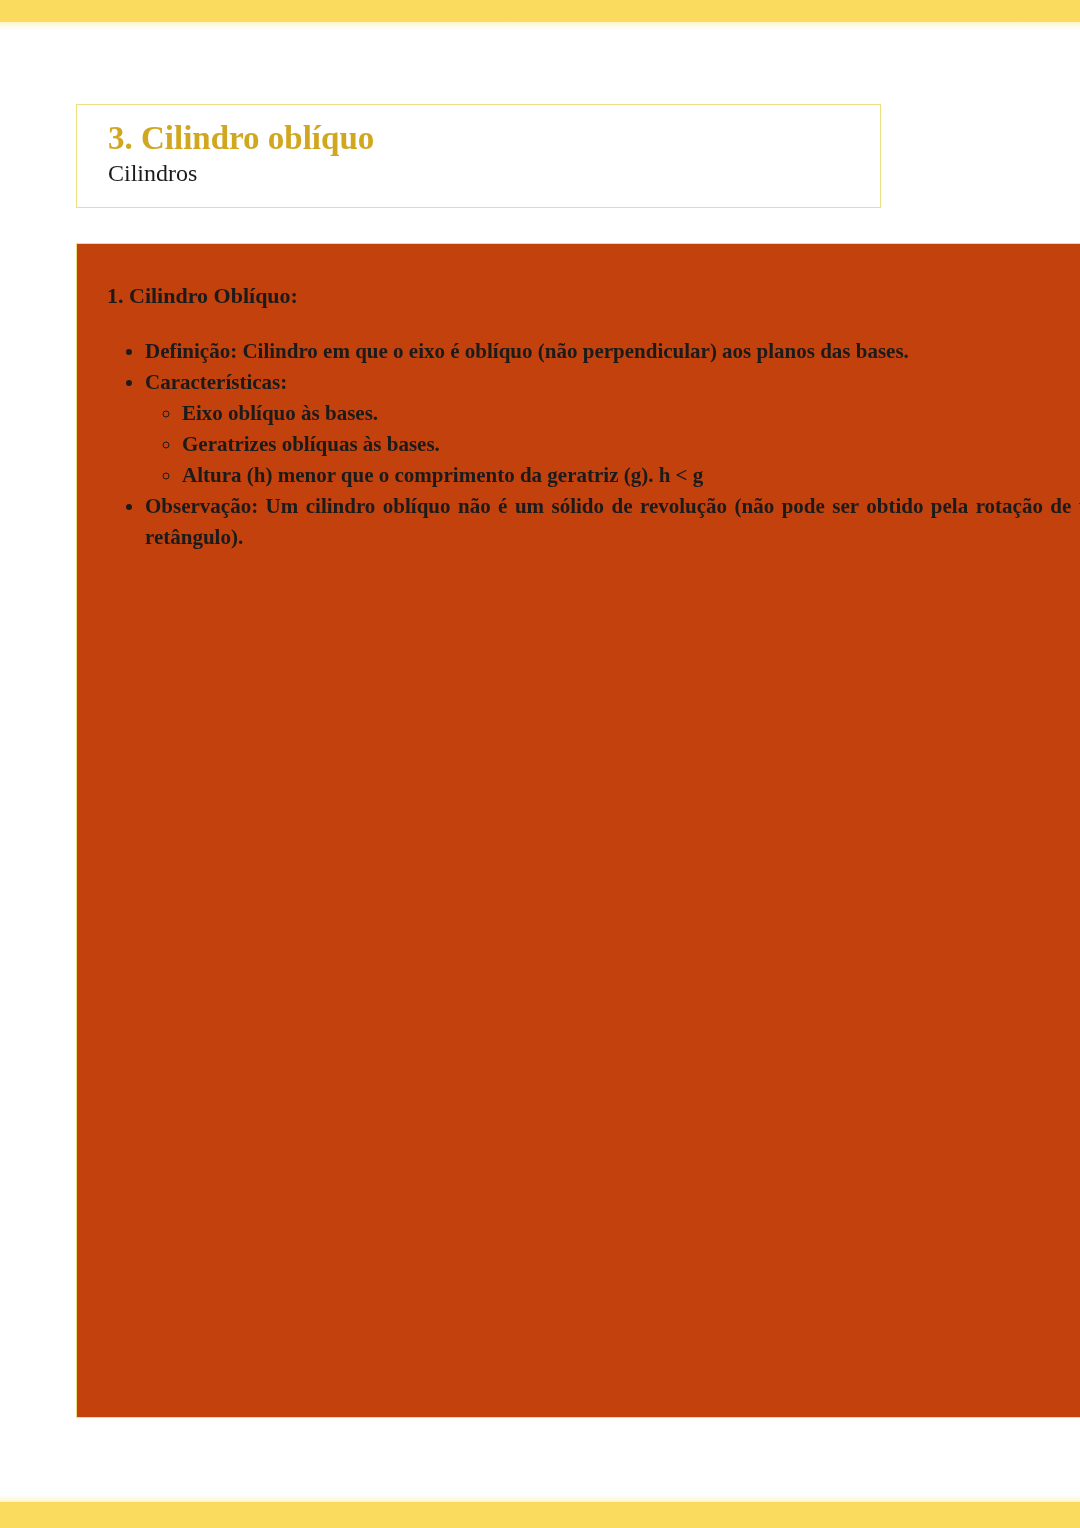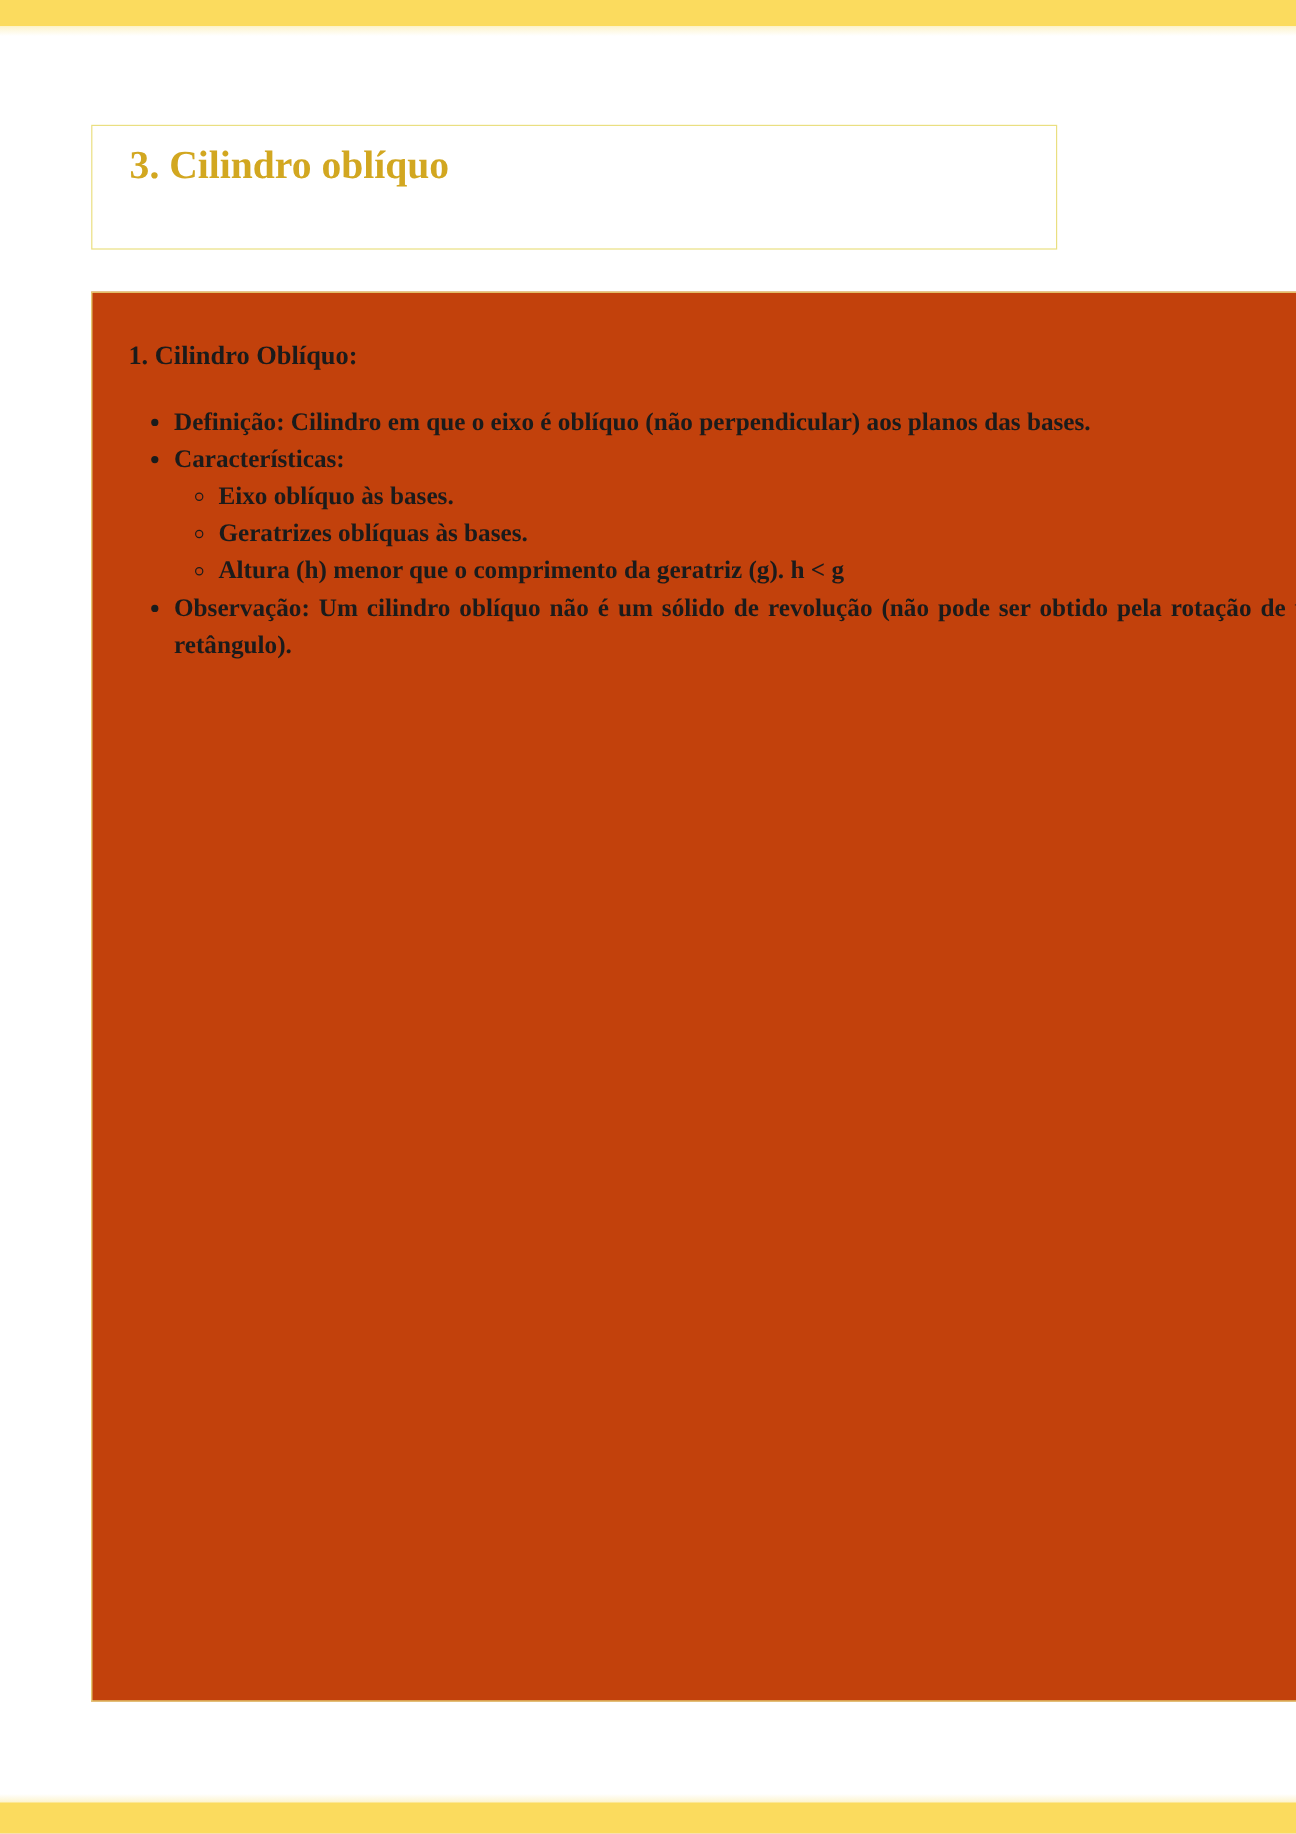--- a/index.html
+++ b/index.html
@@ -116,20 +116,21 @@
   }
 </style>
 </head>
 <body>
 
 <div class="top-bar"></div>
 <div class="top-bar-fade"></div>
 
 <div class="header-box">
   <h1 class="page-title">3. Cilindro oblíquo</h1>
+  <div class="page-subtitle">Cilindros</div>
 </div>
 
 <div class="content-box">
   <h2 class="section-heading">1. Cilindro Oblíquo:</h2>
   <ul class="bullet-list" id="bullet-list">
       <li>Definição: Cilindro em que o eixo é oblíquo (não perpendicular) aos planos das bases.</li>
       <li>Características:<ul class="sub-list">
           <li>Eixo oblíquo às bases.</li>
           <li>Geratrizes oblíquas às bases.</li>
           <li>Altura (h) menor que o comprimento da geratriz (g). h &lt; g</li>

